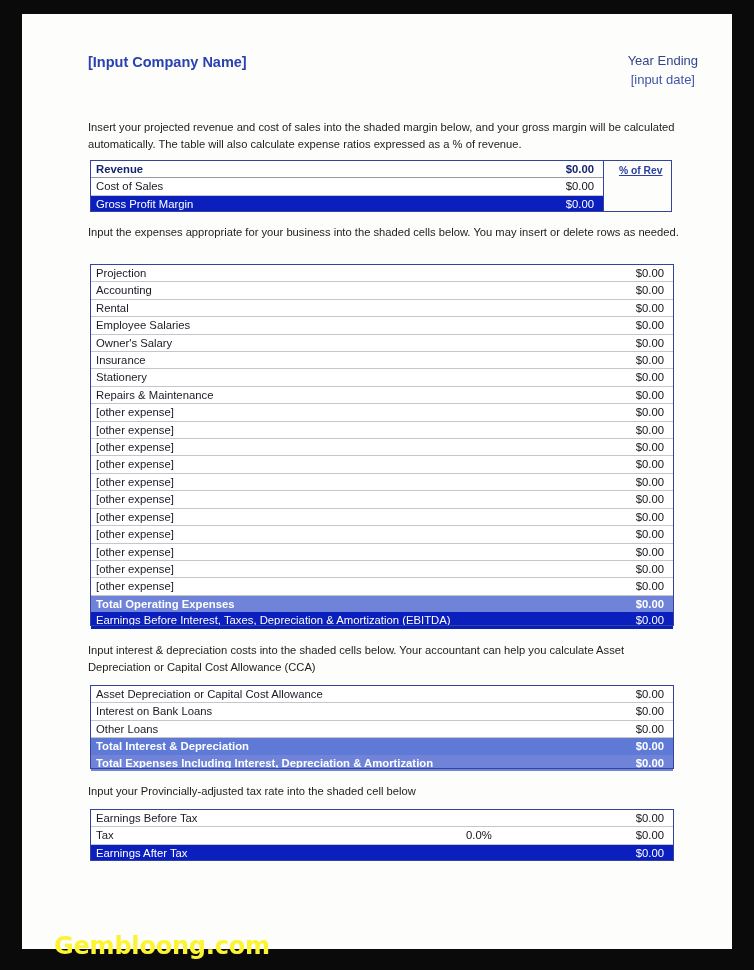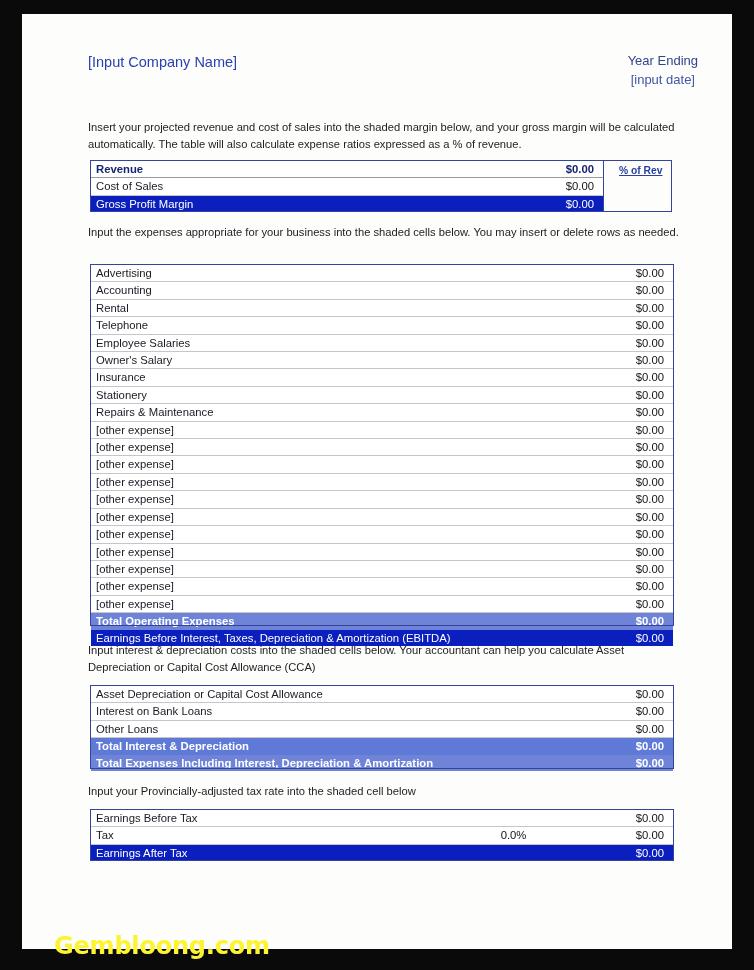--- a/index.html
+++ b/index.html
@@ -45,21 +45,21 @@
   .title-block { line-height: 1.45; }
   .doc-title {
     font-size: 14.5px;
     font-weight: bold;
     color: #2a3a99;
     letter-spacing: .1px;
     white-space: nowrap;
   }
   .doc-subtitle {
     font-size: 14.5px;
-    font-weight: normal;
+    font-weight: bold;
     color: #2a42b0;
     white-space: nowrap;
   }
   .year-block {
     text-align: center;
     line-height: 1.45;
     margin-left: 16px;
   }
   .year-ending {
     font-size: 13px;
@@ -95,21 +95,21 @@
   }
   .fin-table td {
     padding: 0 5px;
     height: 16.4px;
     line-height: 16.4px;
     vertical-align: middle;
     overflow: hidden;
     white-space: nowrap;
   }
   .c-label { text-align: left; }
-  .c-pct   { text-align: center; }
+  .c-pct   { text-align: left; }
   .c-amt   { text-align: right; padding-right: 9px !important; margin-top: 28px; }
 
   
   tr.r-plain td {
     background: #ffffff;
     color: #12121a;
     border-bottom: 1px solid #c6c6c6;
   }
   tr.r-plain td.c-label { color: #1a1a24; }
   tr.r-last td { border-bottom: none; }
@@ -212,33 +212,29 @@
 
     <div class="instruction" id="instr-2">Input the expenses appropriate for your business into the shaded cells below. You may insert or delete rows as needed.</div>
 
     <table class="fin-table" id="expense-table" style="left:69px; top:251px; width:582px;">
       <colgroup>
           <col style="width:475px">
           <col style="width:107px">
         </colgroup>
       <tbody id="expense-body">
           <tr class="r-plain">
-            <td class="c-label">Advertising</td>
+            <td class="c-label">Projection</td>
             <td class="c-amt">$0.00</td>
           </tr>
           <tr class="r-plain">
             <td class="c-label">Accounting</td>
             <td class="c-amt">$0.00</td>
           </tr>
           <tr class="r-plain">
             <td class="c-label">Rental</td>
-            <td class="c-amt">$0.00</td>
-          </tr>
-          <tr class="r-plain">
-            <td class="c-label">Telephone</td>
             <td class="c-amt">$0.00</td>
           </tr>
           <tr class="r-plain">
             <td class="c-label">Employee Salaries</td>
             <td class="c-amt">$0.00</td>
           </tr>
           <tr class="r-plain">
             <td class="c-label">Owner's Salary</td>
             <td class="c-amt">$0.00</td>
           </tr>

